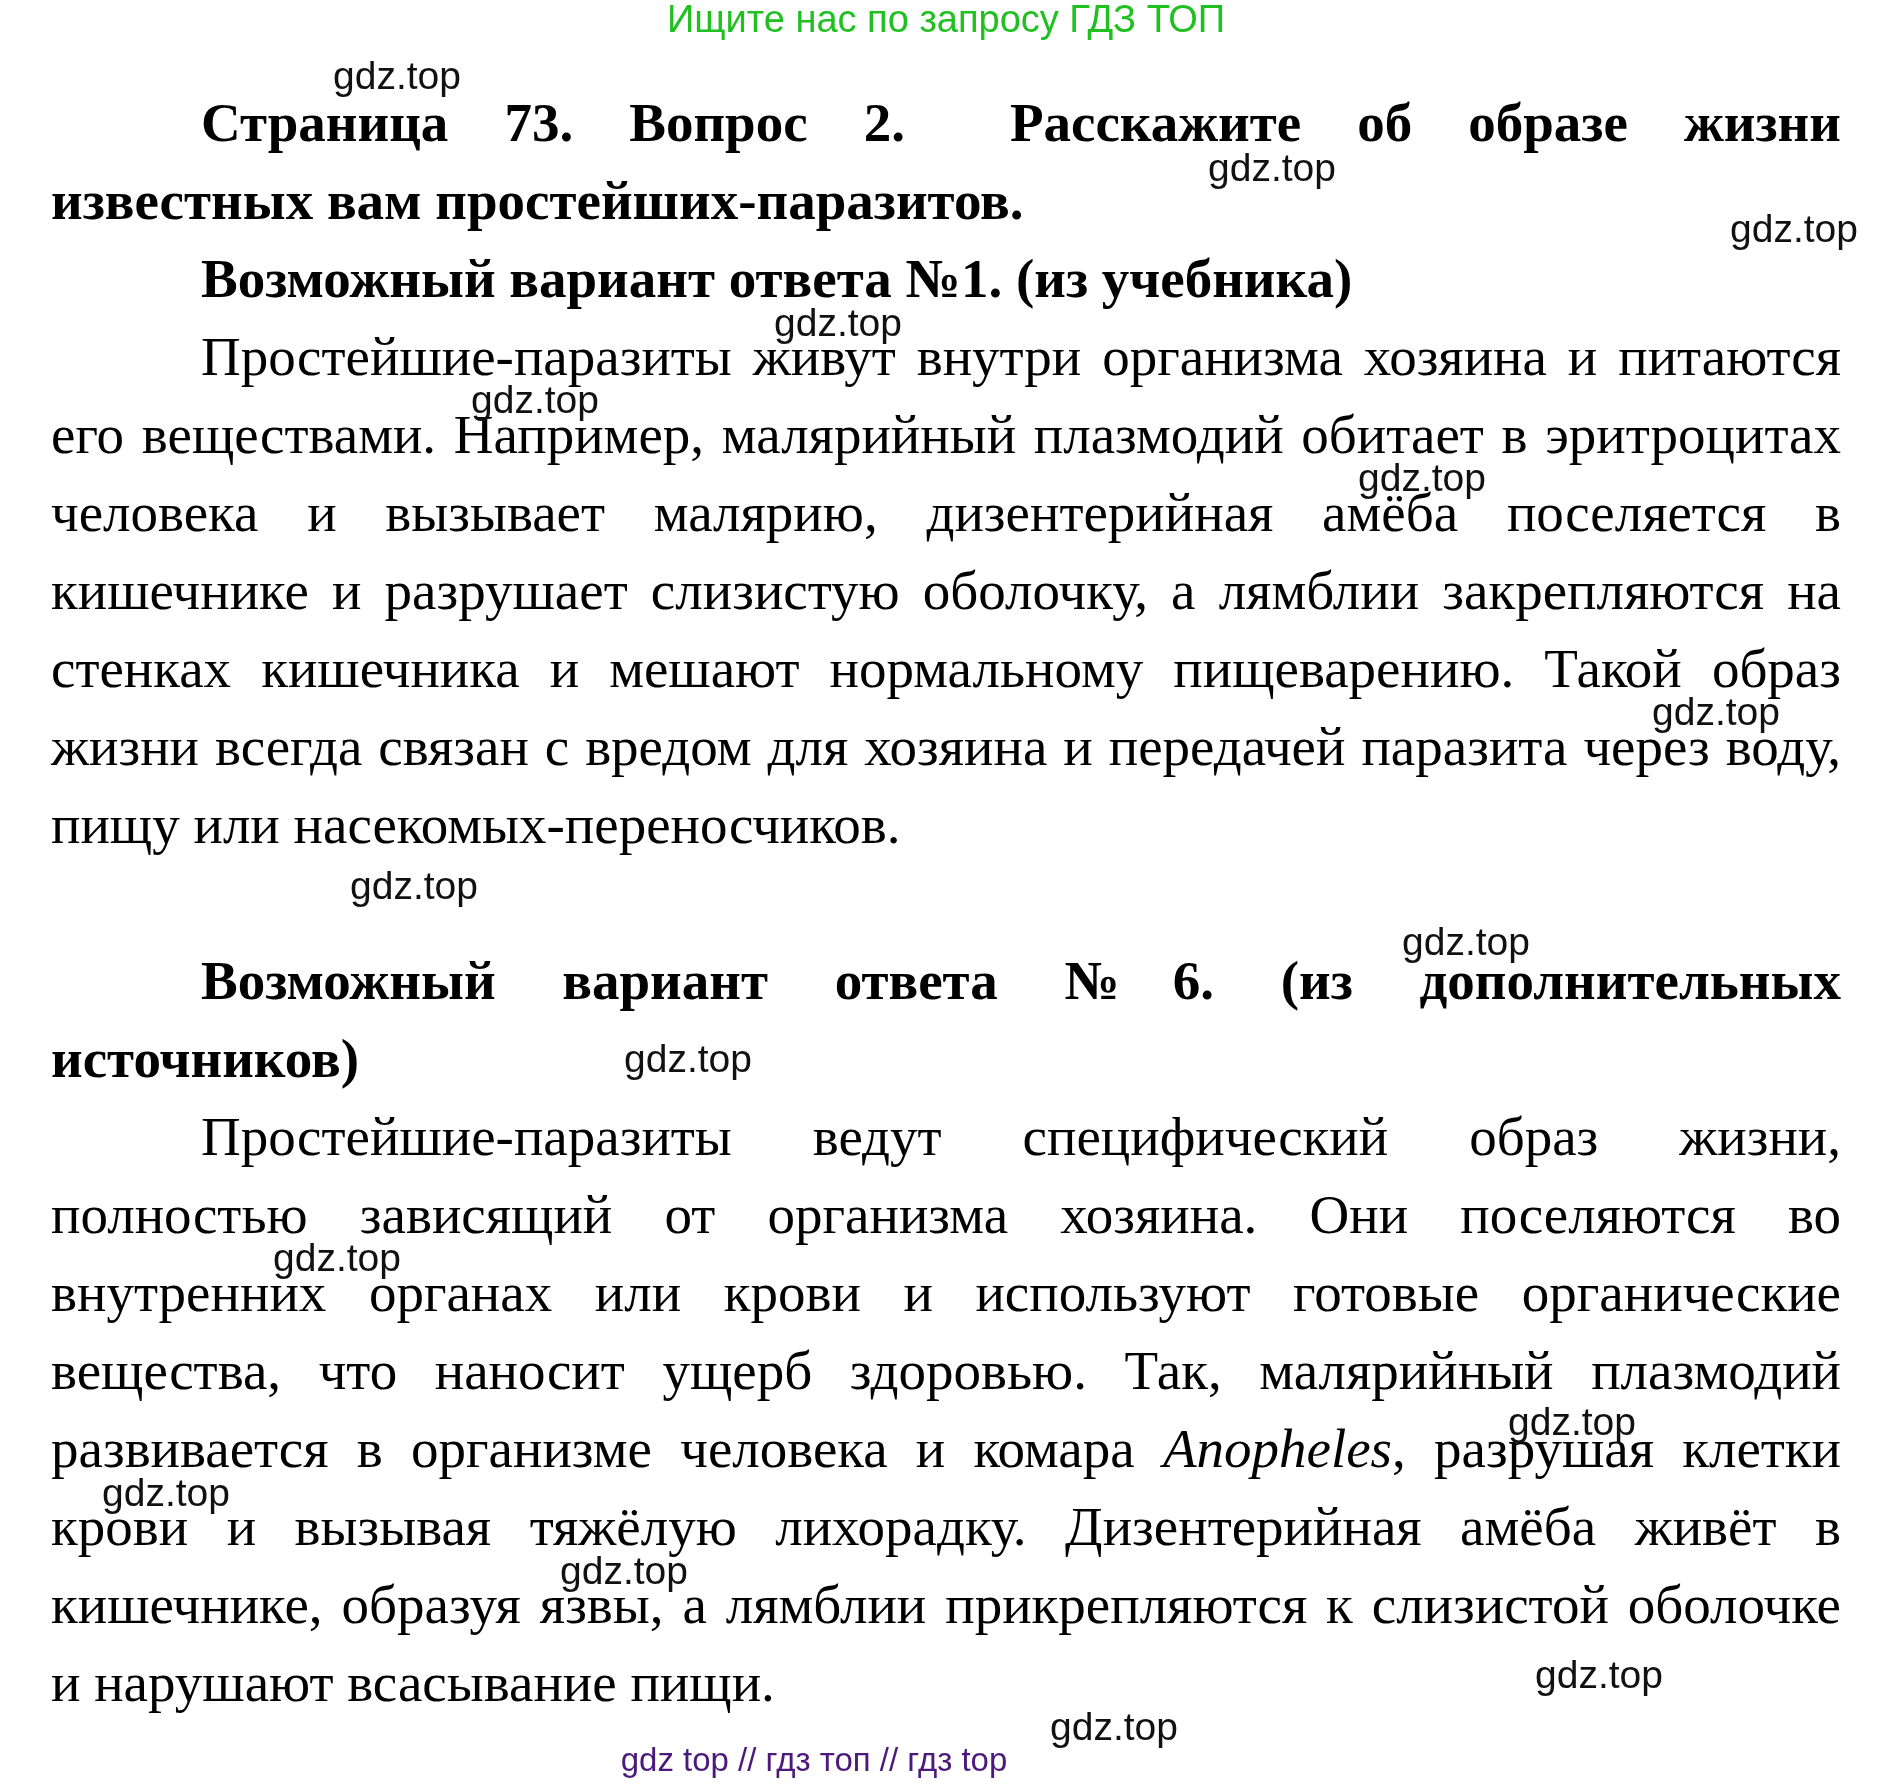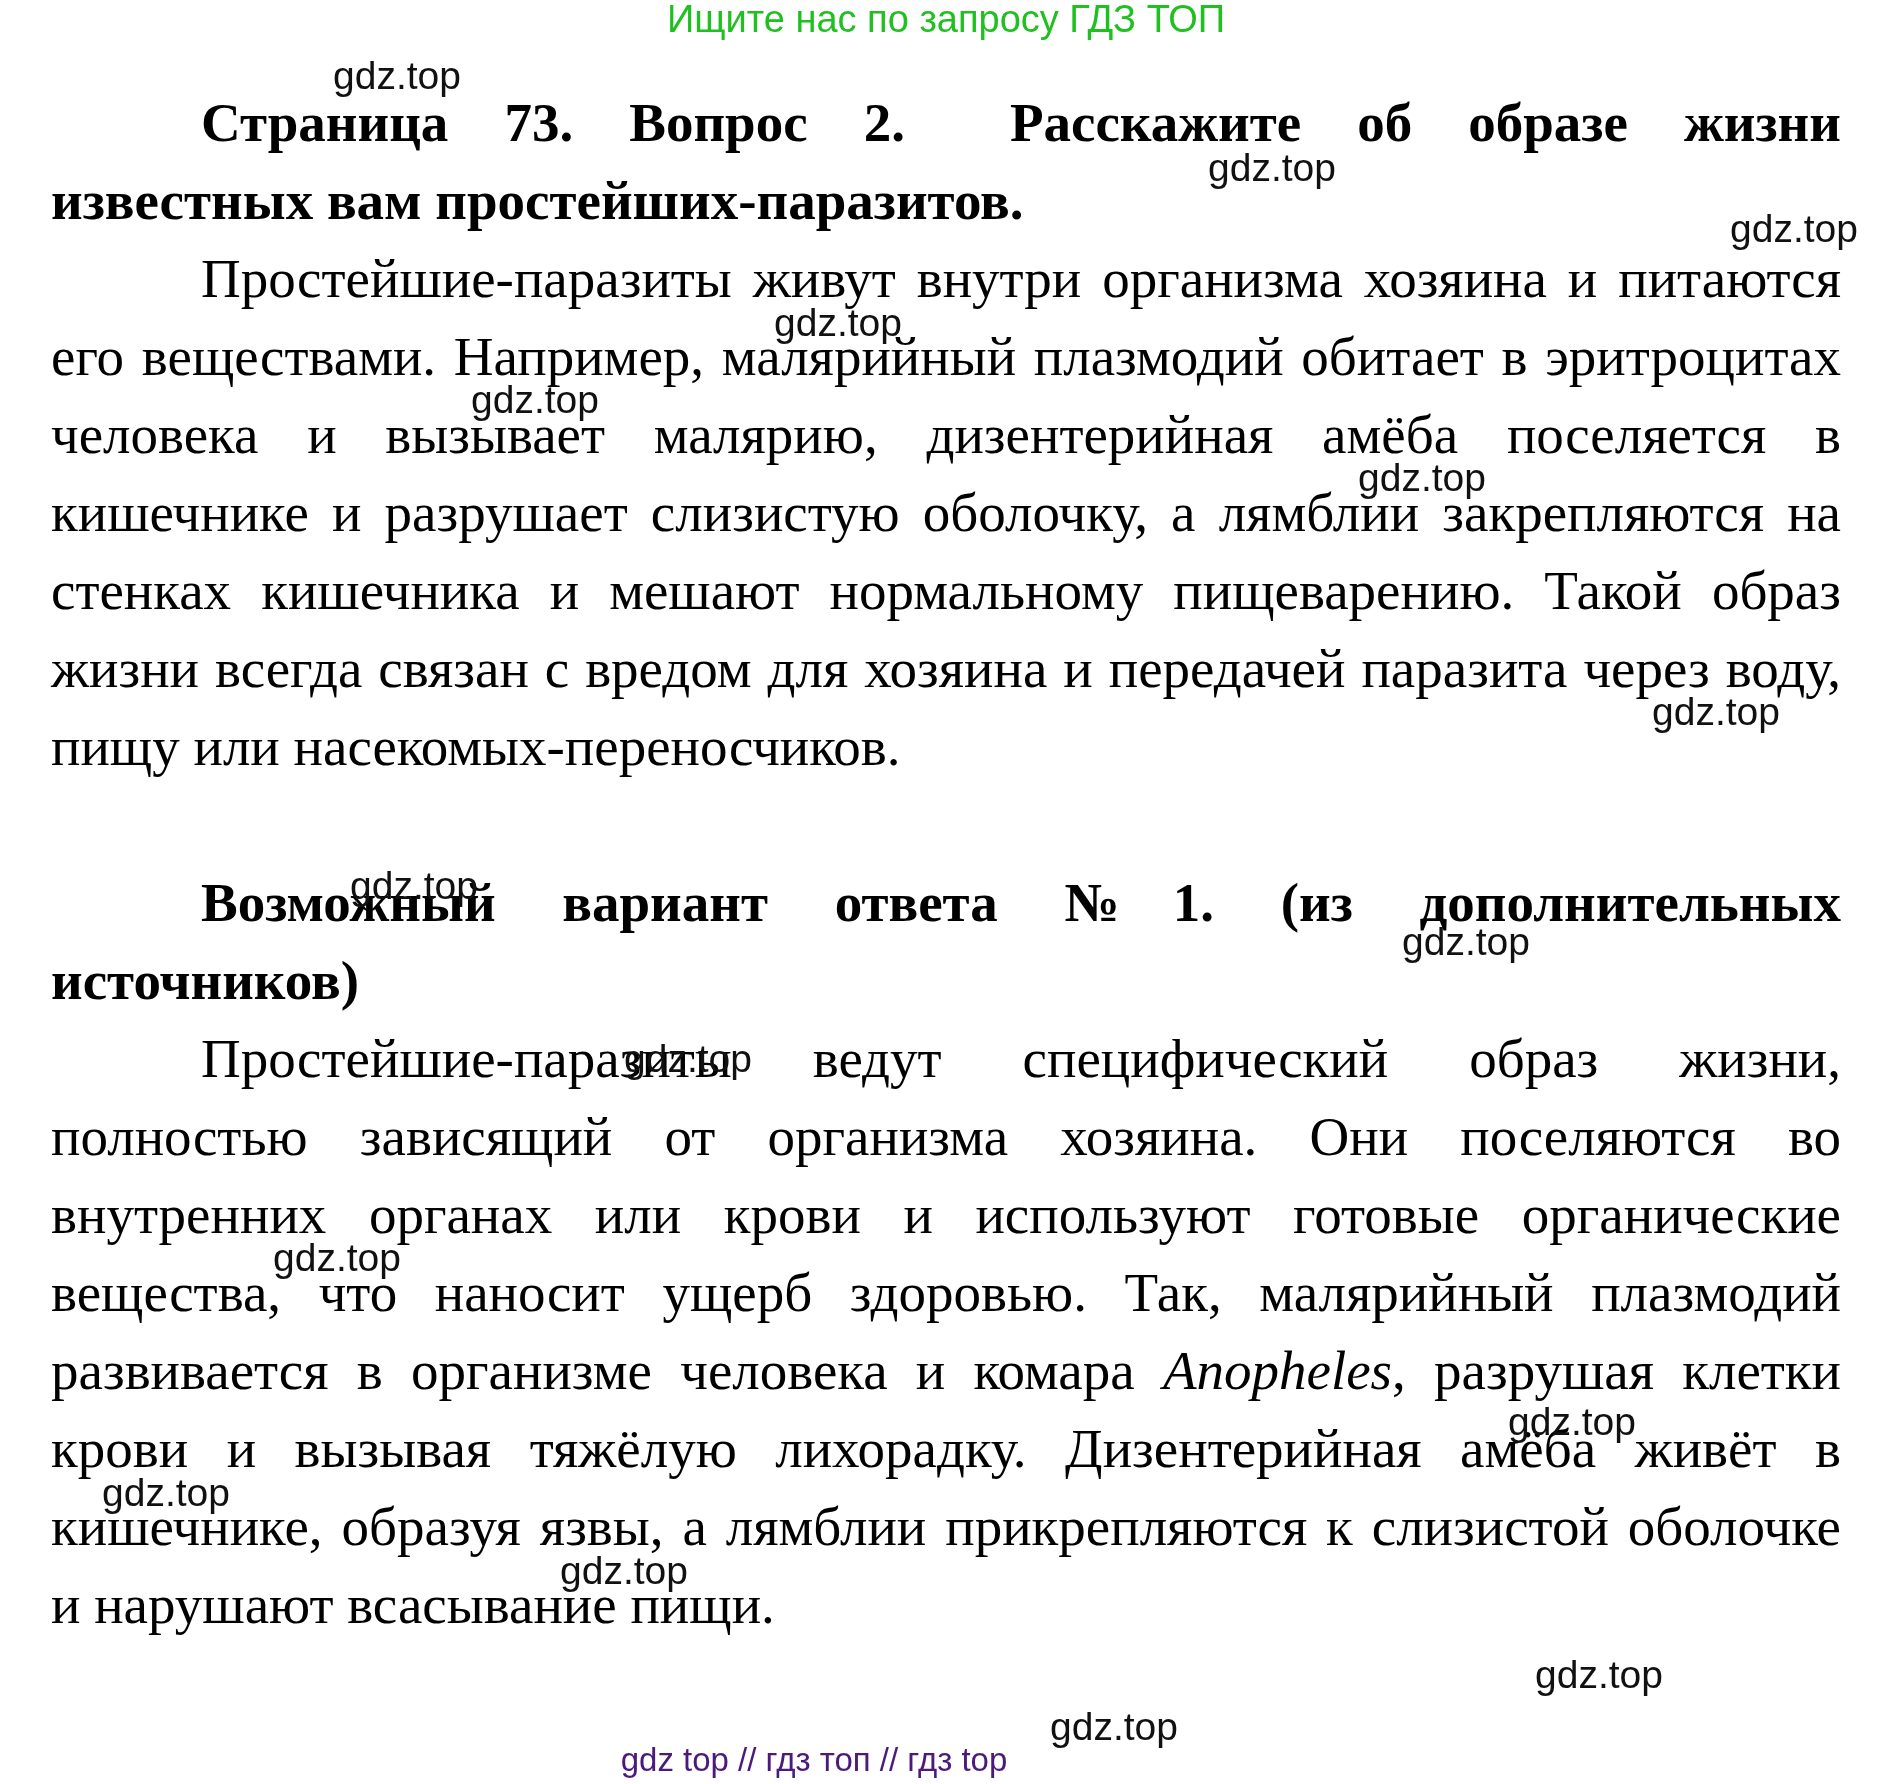--- a/index.html
+++ b/index.html
@@ -28,23 +28,24 @@
   }
   i { font-style:italic; }
 </style>
 </head>
 <body>
 
 <div class="top-banner">Ищите нас по запросу ГДЗ ТОП</div>
 
 <div class="content">
   <p class="indent bold"><span>Страница 73. Вопрос 2.</span><span style="display:inline-block;width:105px"></span><span>Расскажите об образе жизни известных вам простейших-паразитов.</span></p>
+  <p class="indent bold">Возможный вариант ответа №1. (из учебника)</p>
   <p class="indent">Простейшие-паразиты живут внутри организма хозяина и питаются его веществами. Например, малярийный плазмодий обитает в эритроцитах человека и вызывает малярию, дизентерийная амёба поселяется в кишечнике и разрушает слизистую оболочку, а лямблии закрепляются на стенках кишечника и мешают нормальному пищеварению. Такой образ жизни всегда связан с вредом для хозяина и передачей паразита через воду, пищу или насекомых-переносчиков.</p>
   <div class="gap"></div>
-  <p class="indent bold">Возможный вариант ответа №1. (из дополнительных источников)</p>
+  <p class="indent bold">Возможный вариант ответа №6. (из дополнительных источников)</p>
   <p class="indent"><span>Простейшие-паразиты ведут специфический образ жизни, полностью зависящий от организма хозяина. Они поселяются во внутренних органах или крови и используют готовые органические вещества, что наносит ущерб здоровью. Так, малярийный плазмодий развивается в организме человека и комара </span><i>Anopheles</i><span>, разрушая клетки крови и вызывая тяжёлую лихорадку. Дизентерийная амёба живёт в кишечнике, образуя язвы, а лямблии прикрепляются к слизистой оболочке и нарушают всасывание пищи.</span></p>
 </div>
 
 <div class="wm" style="left:333px;top:60px">gdz.top</div>
 <div class="wm" style="left:1208px;top:152px">gdz.top</div>
 <div class="wm" style="left:1730px;top:213px">gdz.top</div>
 <div class="wm" style="left:774px;top:307px">gdz.top</div>
 <div class="wm" style="left:471px;top:384px">gdz.top</div>
 <div class="wm" style="left:1358px;top:462px">gdz.top</div>
 <div class="wm" style="left:1652px;top:696px">gdz.top</div>

